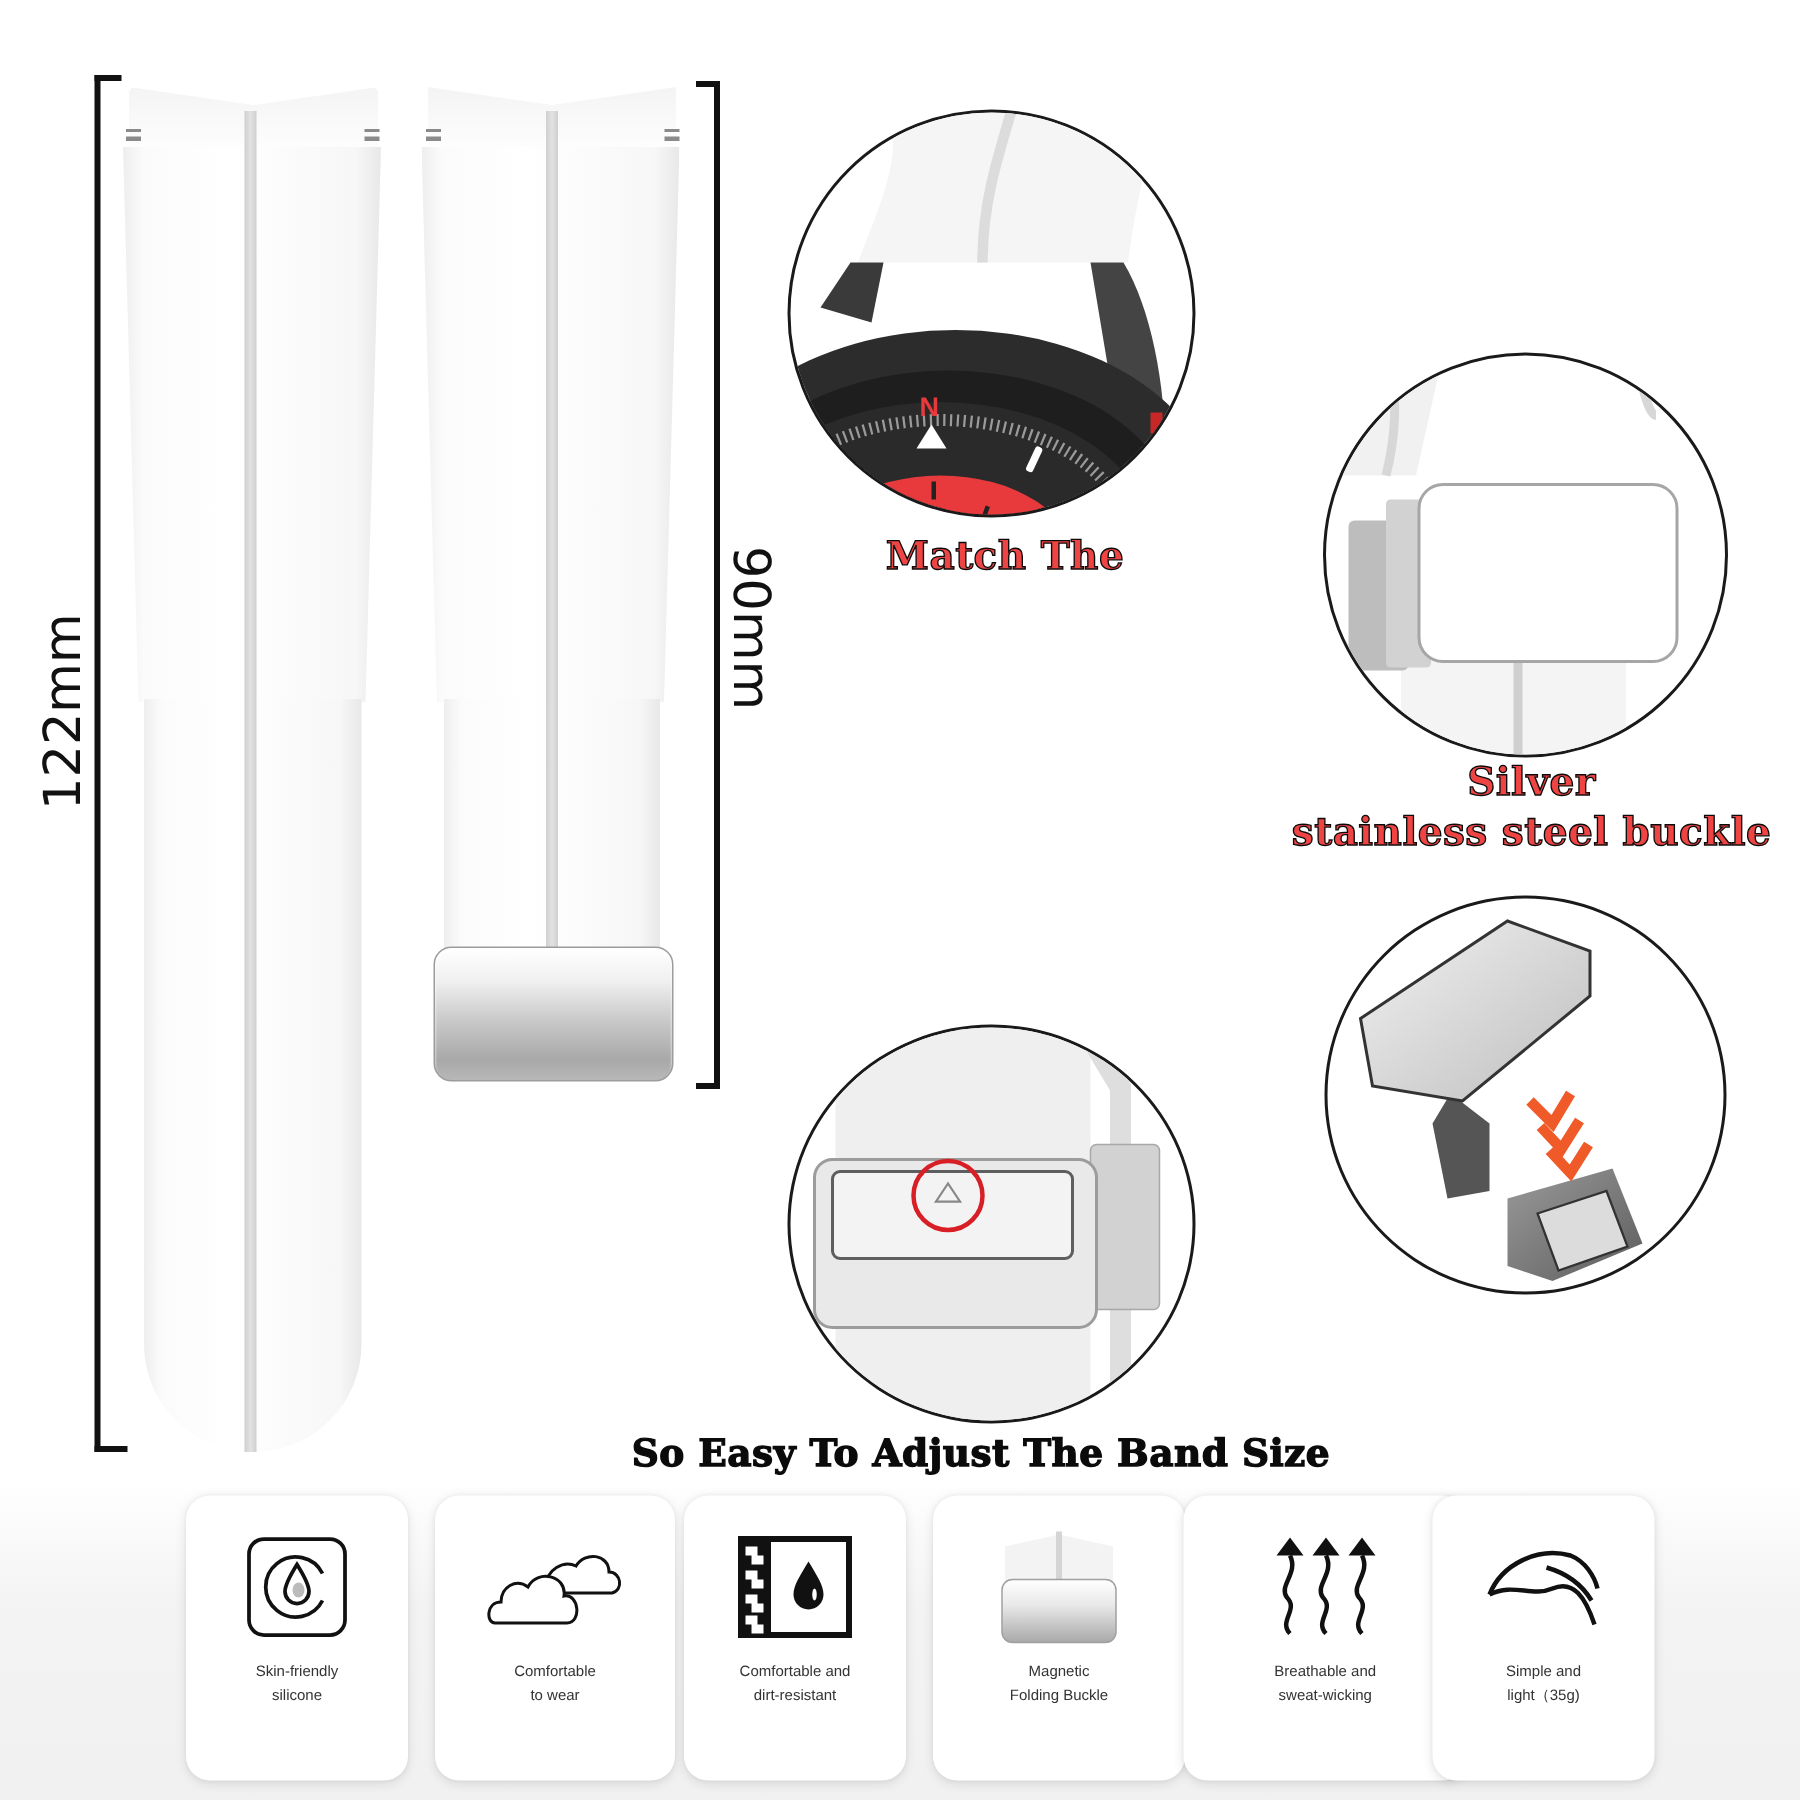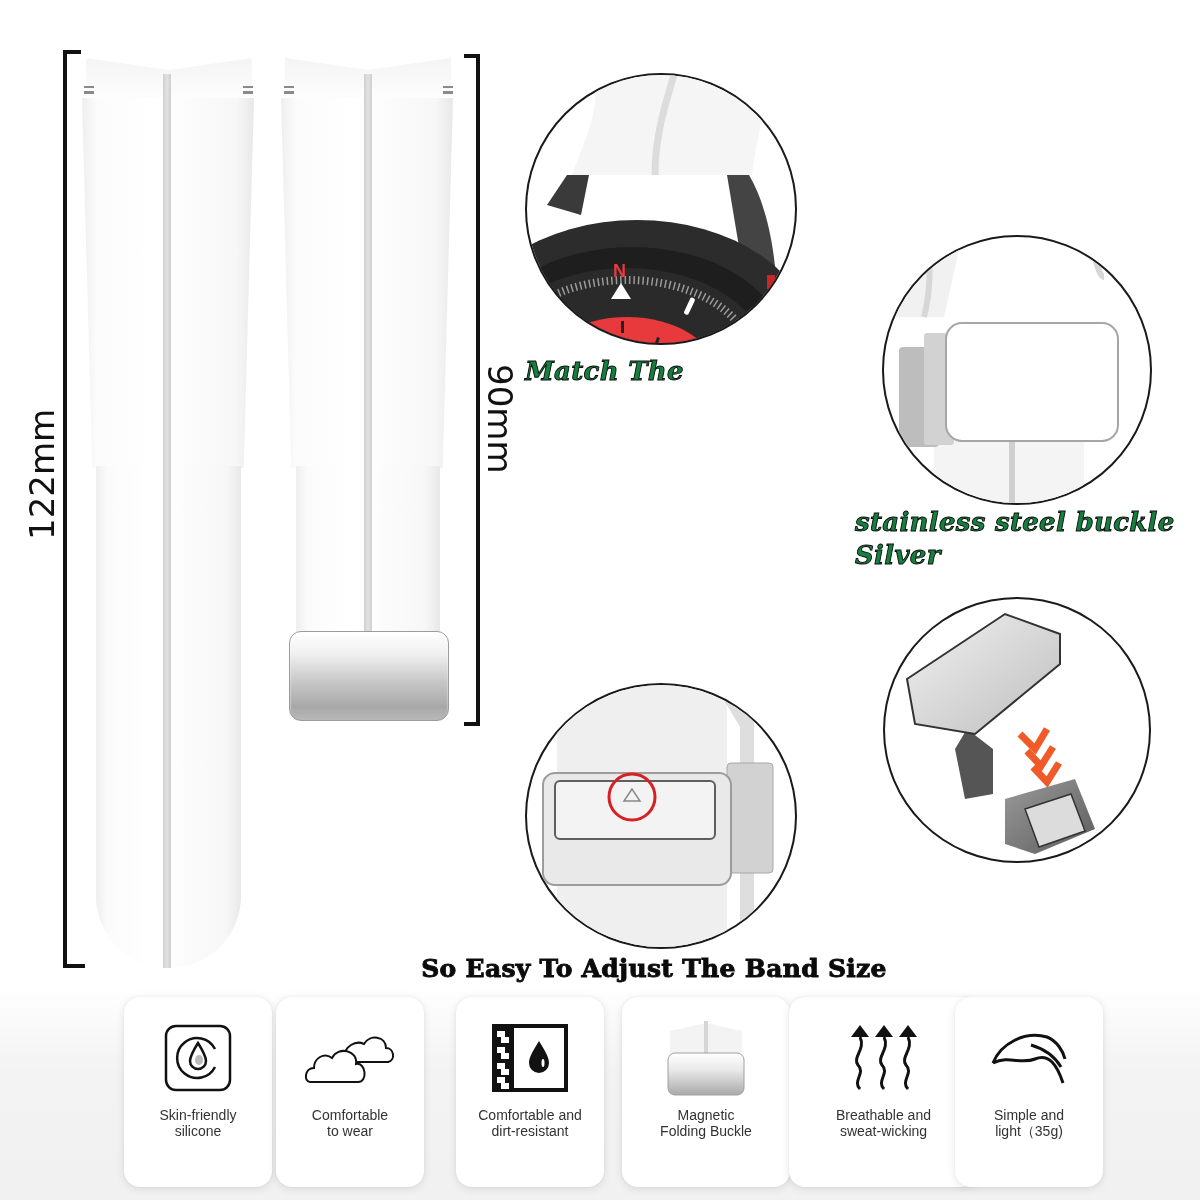--- a/index.html
+++ b/index.html
@@ -43,23 +43,23 @@
     white-space: nowrap; transform-origin: left top;
   }
 
   
   .circle {
     position: absolute; border-radius: 50%;
     border: 2px solid #1a1a1a; overflow: hidden; background: #fff;
     box-sizing: border-box;
   }
   .caption {
-    position: absolute; color: #15803d;
+    position: absolute; text-align: center; color: #ef4444;
     font-family: "DejaVu Serif", serif; font-weight: 900;
-    font-size: 26px; line-height: 33px; letter-spacing: 0.3px; font-style: italic;
+    font-size: 26px; line-height: 33px; letter-spacing: 0.3px;
     -webkit-text-stroke: 0.9px #0b0b0b;
   }
 
   .headline {
     position: absolute; left: 0; width: 1308px; top: 954px; text-align: center;
     font-family: "DejaVu Serif", serif; font-weight: 900; font-size: 25px;
     color: #0b0b0b; -webkit-text-stroke: 0.9px #0b0b0b; letter-spacing: 0.3px;
   }
 
   
@@ -71,21 +71,21 @@
     position: absolute; top: 997px; width: 148px; height: 190px;
     background: #fff; border-radius: 16px;
     box-shadow: 0 2px 8px rgba(0,0,0,0.10), 0 0 3px rgba(0,0,0,0.05);
   }
   .card .icon {
     position: absolute; left: 0; right: 0; top: 22px; height: 78px;
     display: flex; align-items: center; justify-content: center;
   }
   .card .label {
     position: absolute; left: 4px; right: 4px; top: 110px;
-    text-align: center; color: #333; font-size: 14px; line-height: 16px;
+    text-align: center; color: #333; font-size: 10px; line-height: 16px;
     font-family: "Liberation Sans", sans-serif;
   }
 </style>
 </head>
 <body>
 
 <div>
 
   <div class="lug" style="left:86px; top:58px; width:166px; height:40px; border-radius:4px 4px 0 0;
               clip-path: polygon(0 0, 50% 30%, 100% 0, 100% 100%, 0 100%);"></div>
@@ -161,22 +161,22 @@
     <rect x="50" y="200" width="150" height="80" fill="#f4f4f4"></rect>
     <path d="M128 200 L 128 280" stroke="#cfcfcf" stroke-width="6"></path>
 
     <rect x="15" y="110" width="40" height="100" rx="4" fill="#bdbdbd"></rect>
     <rect x="40" y="96" width="30" height="112" rx="3" fill="#d2d2d2"></rect>
 
     <rect x="62" y="86" width="172" height="118" rx="16" fill="#ffffff" stroke="#a6a6a6" stroke-width="2"></rect>
   </svg>
 </div>
 <div class="caption" style="left:855px; top:506px; width:332px;">
+  <div>Silver</div>
   <div>stainless steel buckle</div>
-  <div>Silver</div>
 </div>
 
 <div class="circle" style="left:883px; top:597px; width:268px; height:266px;">
   <svg width="268" height="266" viewBox="0 0 268 266">
     <defs>
       <linearGradient id="plate" x1="0" y1="0" x2="1" y2="1">
         <stop offset="0" stop-color="#f2f2f2"></stop>
           <stop offset="1" stop-color="#bdbdbd"></stop>
       </linearGradient>
       <linearGradient id="base" x1="0" y1="0" x2="1" y2="1">
@@ -224,21 +224,21 @@
       <path d="M35 20 C 30 28, 27 34, 27 38 A 8 8 0 0 0 43 38 C 43 34, 40 28, 35 20 Z" fill="none" stroke="#111" stroke-width="2.5"></path>
       <ellipse cx="36" cy="37" rx="4" ry="5" fill="#bbb"></ellipse>
     </svg>
   </div>
   <div class="label">
     <div>Skin-friendly</div>
       <div>silicone</div>
   </div>
 </div>
 
-<div class="card" style="left:276px;">
+<div class="card" style="left:290px;padding-left:12px;">
   <div class="icon">
     <svg width="92" height="60" viewBox="0 0 92 60">
       <path d="M40 30 C 40 18, 52 12, 60 16 C 66 6, 82 8, 82 20 C 90 20, 92 32, 84 34 L 46 34" fill="#fff" stroke="#111" stroke-width="2"></path>
       <path d="M6 54 C 0 54, 0 40, 10 40 C 10 30, 20 24, 28 30 C 34 18, 54 22, 52 36 C 62 34, 64 54, 54 54 Z" fill="#fff" stroke="#111" stroke-width="2"></path>
     </svg>
   </div>
   <div class="label">
     <div>Comfortable</div>
       <div>to wear</div>
   </div>

